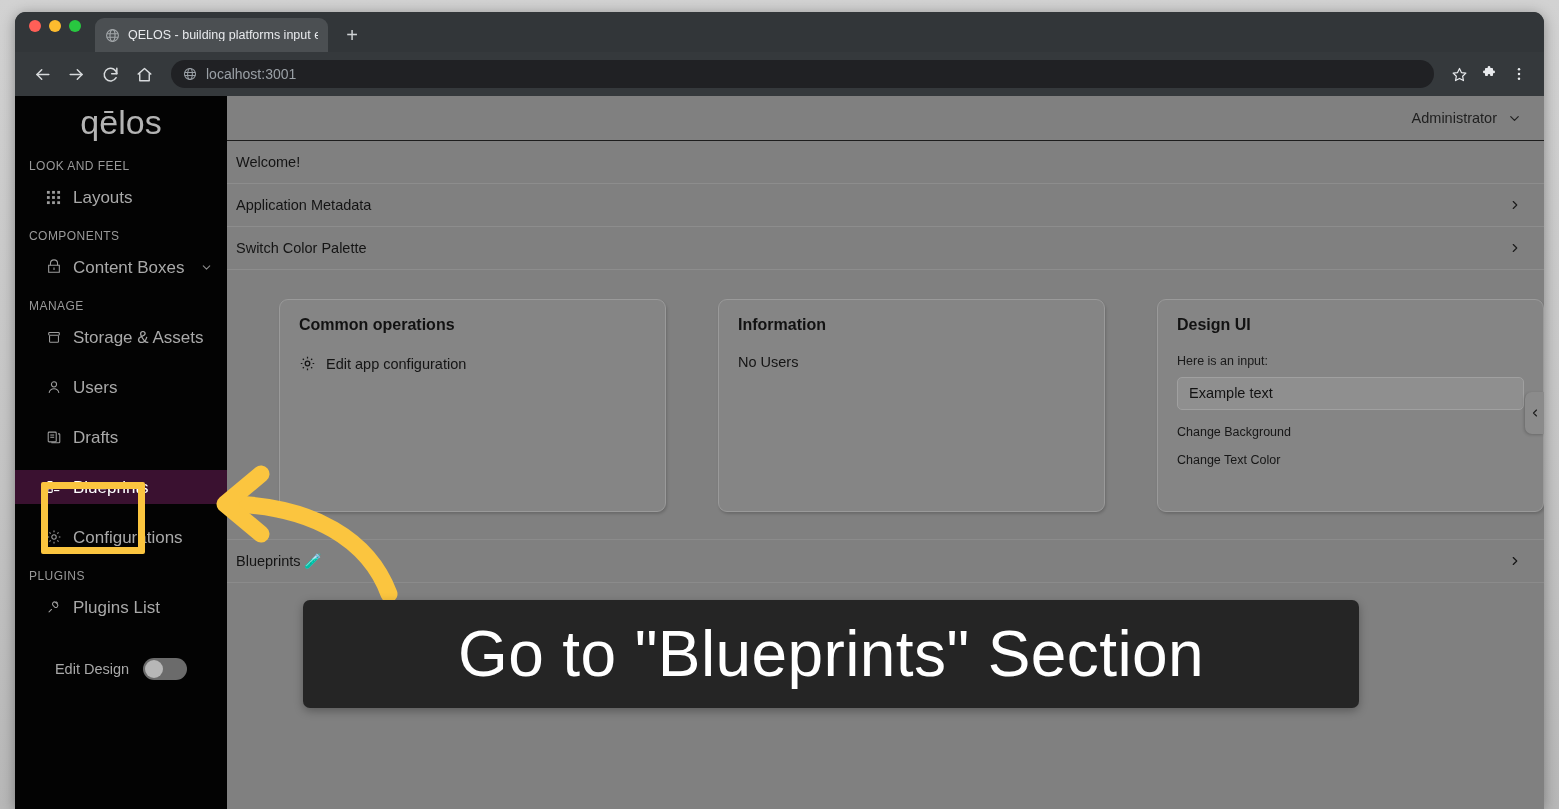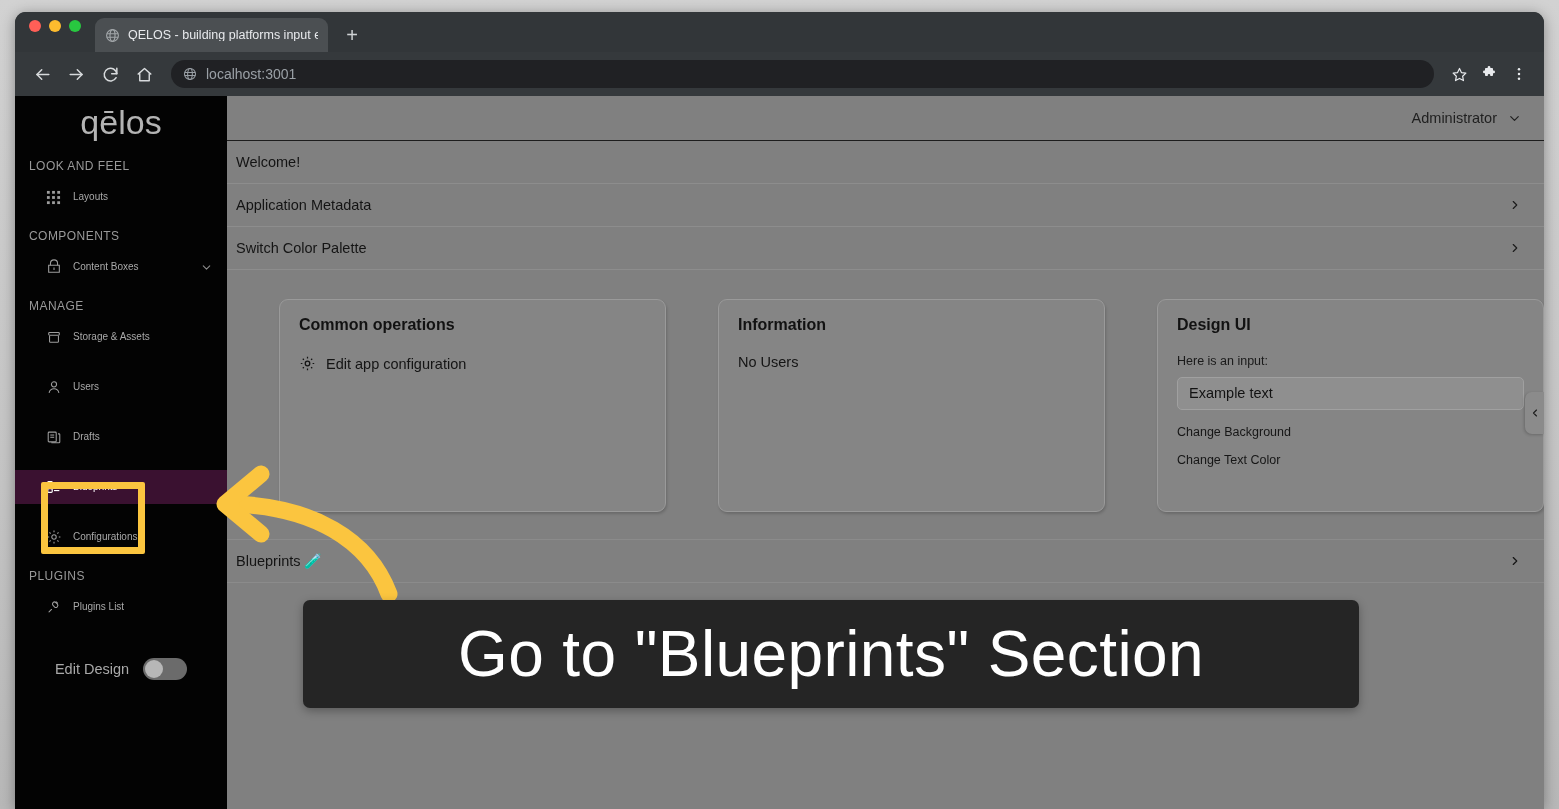--- a/index.html
+++ b/index.html
@@ -153,21 +153,21 @@
     margin-bottom: 8px;
     line-height: 1;
   }
   .navitem {
     display: flex;
     align-items: center;
     gap: 11px;
     height: 34px;
     padding-left: 30px;
     color: #a9a9a9;
-    font-size: 10px;
+    font-size: 17px;
     position: relative;
     margin-bottom: 16px;
   }
   .navitem .ic {
     width: 17px; height: 17px;
     display: flex; align-items: center; justify-content: center;
     flex: none;
     color: #9d9d9d;
   }
   .navitem .lbl { line-height: 1; white-space: nowrap; }

